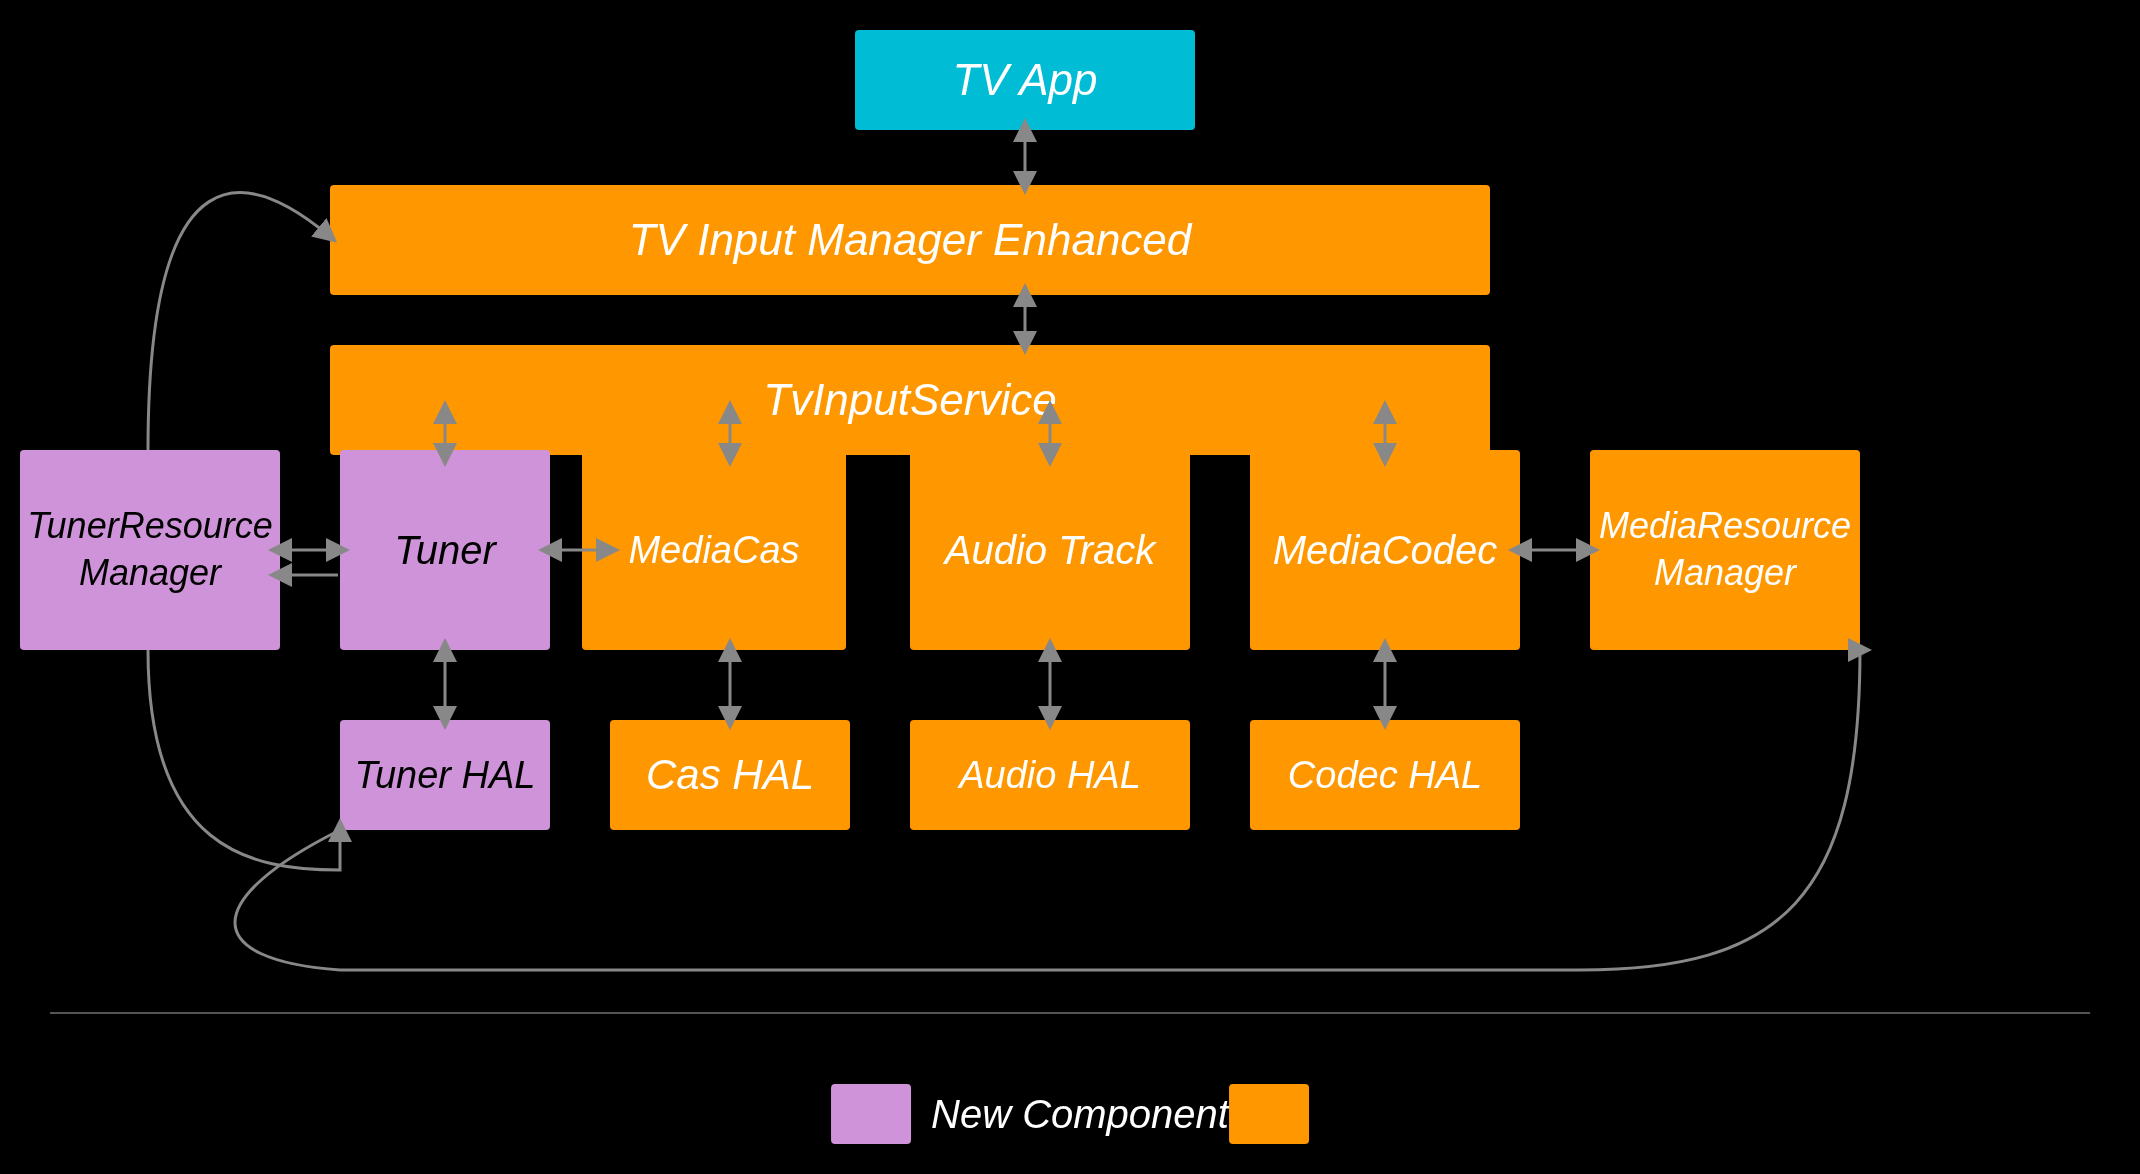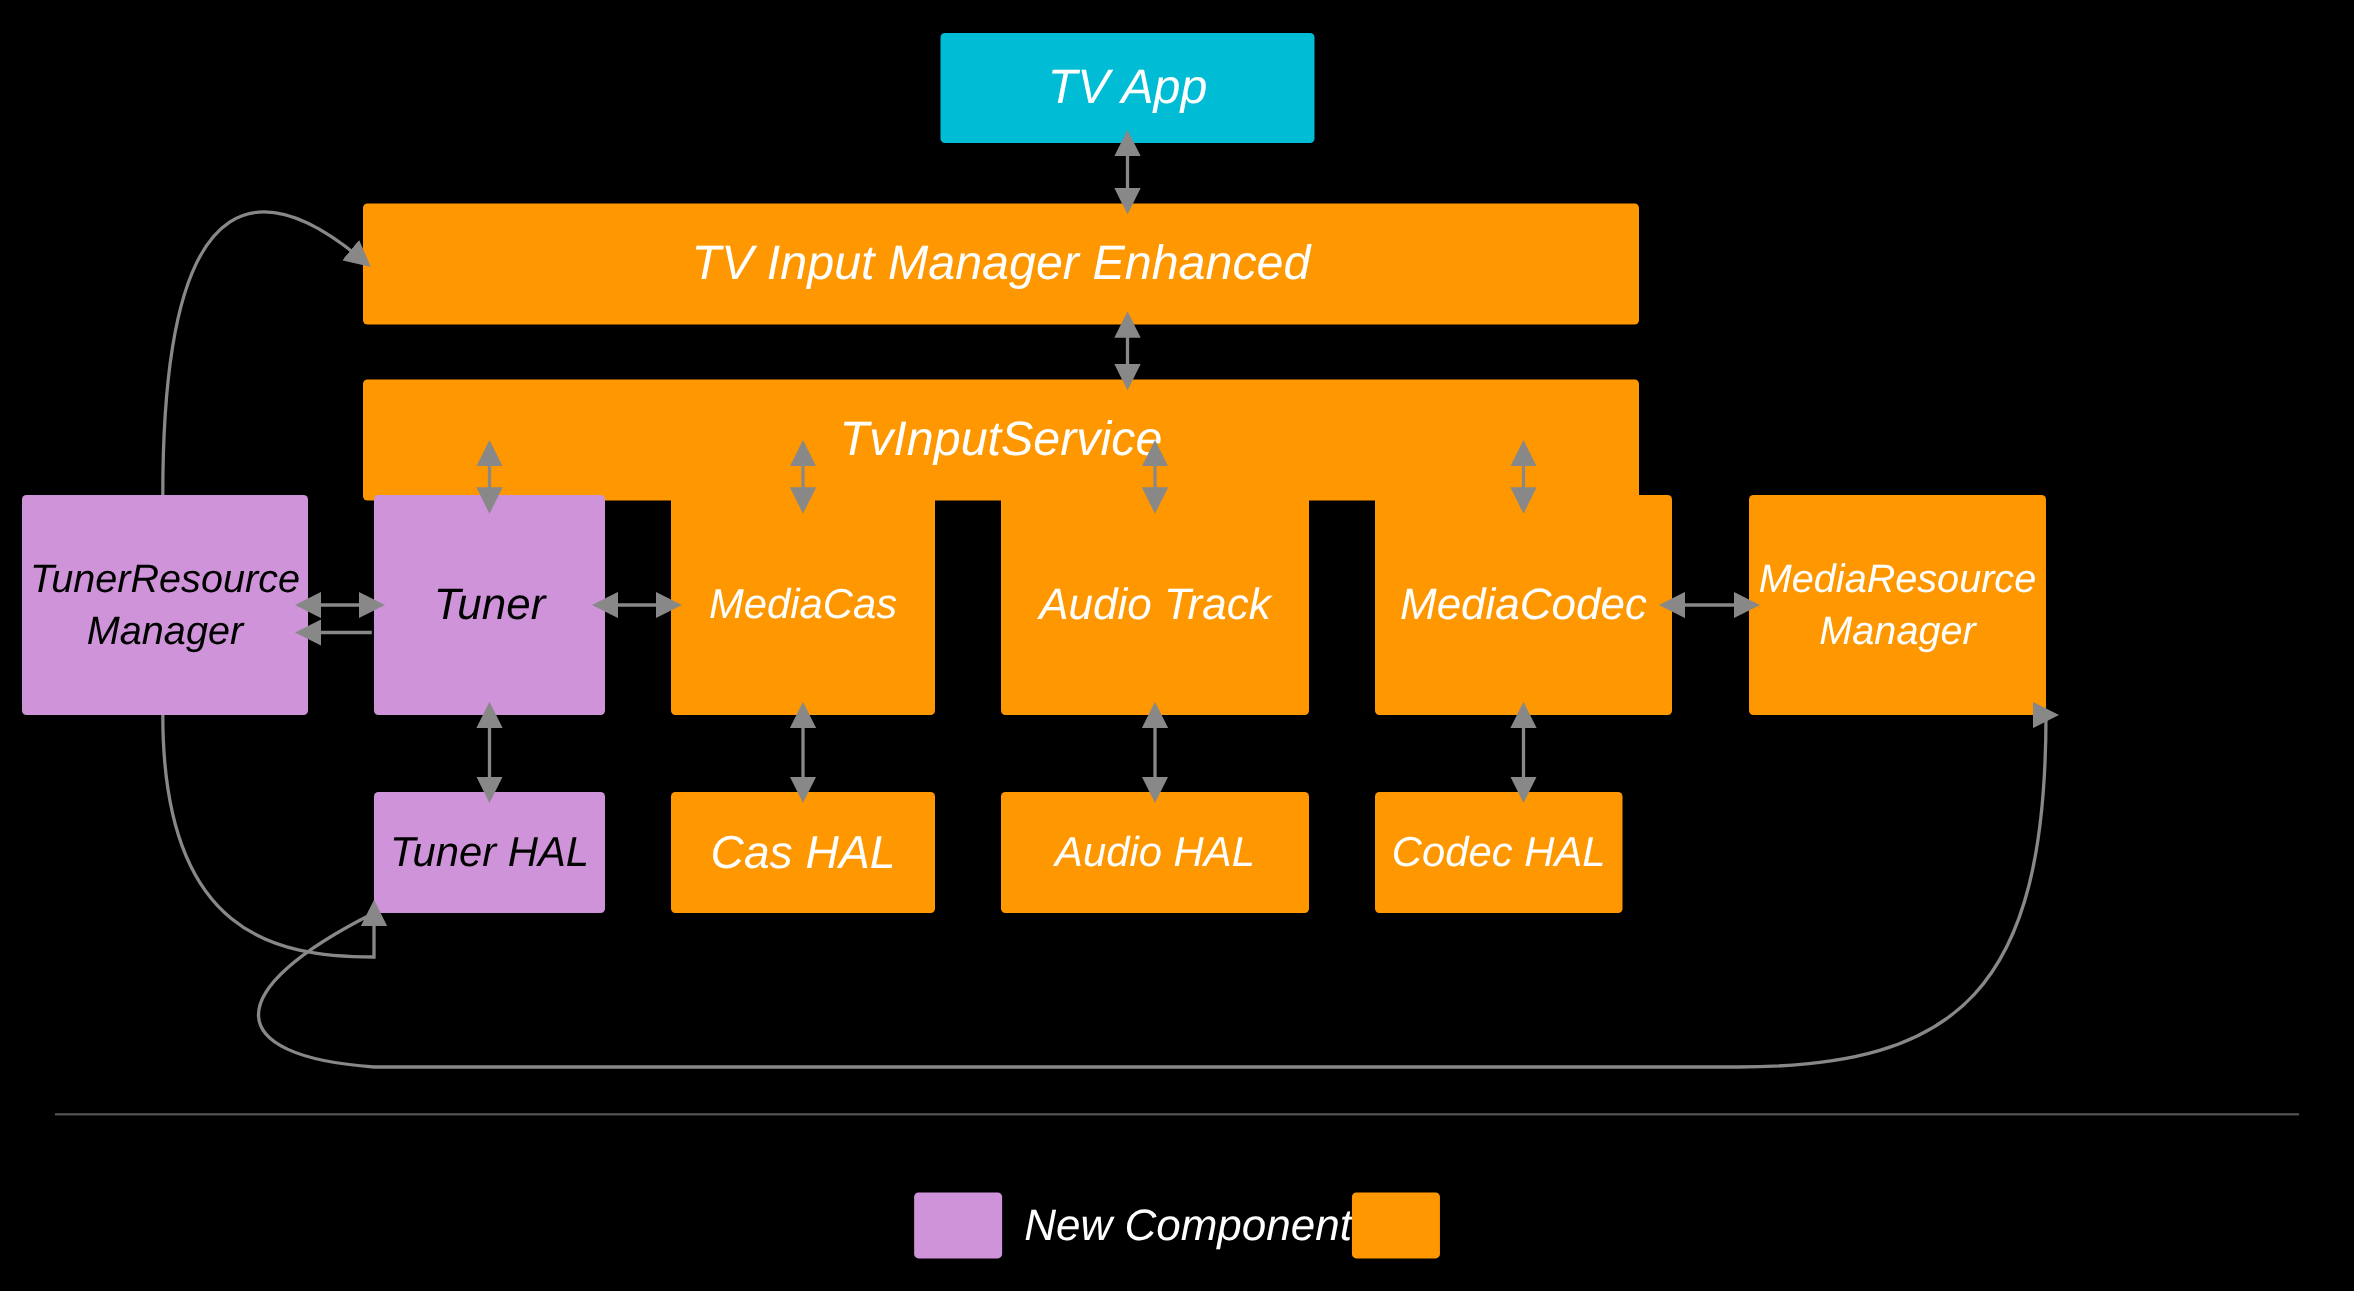--- a/index.html
+++ b/index.html
@@ -80,35 +80,35 @@
   <div class="box cyan" style="left:855px; top:30px; width:340px; height:100px; font-size:44px;">TV App</div>
 
   <div class="box orange" style="left:330px; top:185px; width:1160px; height:110px; font-size:44px;">TV Input Manager Enhanced</div>
 
   <div class="box orange" style="left:330px; top:345px; width:1160px; height:110px; font-size:44px;">TvInputService</div>
 
   <div class="box purple" style="left:20px; top:450px; width:260px; height:200px; font-size:36px; line-height:1.3;">TunerResource<br>Manager</div>
 
   <div class="box purple" style="left:340px; top:450px; width:210px; height:200px; font-size:40px;">Tuner</div>
 
-  <div class="box orange" style="left:610px; top:450px; width:240px; height:200px; font-size:38px;">MediaCas</div>
+  <div class="box orange" style="left:582px; top:450px; width:264px; height:200px; font-size:38px;">MediaCas</div>
 
   <div class="box orange" style="left:910px; top:450px; width:280px; height:200px; font-size:40px;">Audio Track</div>
 
   <div class="box orange" style="left:1250px; top:450px; width:270px; height:200px; font-size:40px;">MediaCodec</div>
 
   <div class="box orange" style="left:1590px; top:450px; width:270px; height:200px; font-size:36px; line-height:1.3;">MediaResource<br>Manager</div>
 
   <div class="box purple" style="left:340px; top:720px; width:210px; height:110px; font-size:38px;">Tuner HAL</div>
 
   <div class="box orange" style="left:610px; top:720px; width:240px; height:110px; font-size:42px;">Cas HAL</div>
 
   <div class="box orange" style="left:910px; top:720px; width:280px; height:110px; font-size:38px;">Audio HAL</div>
 
-  <div class="box orange" style="left:1250px; top:720px; width:225px; height:110px; font-size:38px;">Codec HAL</div>
+  <div class="box orange" style="left:1250px; top:720px; width:270px; height:110px; font-size:38px;">Codec HAL</div>
 
   <svg class="arrows">
     <defs>
       <marker id="arrowhead" markerWidth="8" markerHeight="8" refX="4" refY="4" orient="auto">
         <polygon points="0 0, 8 4, 0 8" fill="#888"></polygon>
       </marker>
       <marker id="arrowhead-rev" markerWidth="8" markerHeight="8" refX="4" refY="4" orient="auto-start-reverse">
         <polygon points="0 0, 8 4, 0 8" fill="#888"></polygon>
       </marker>
     </defs>

